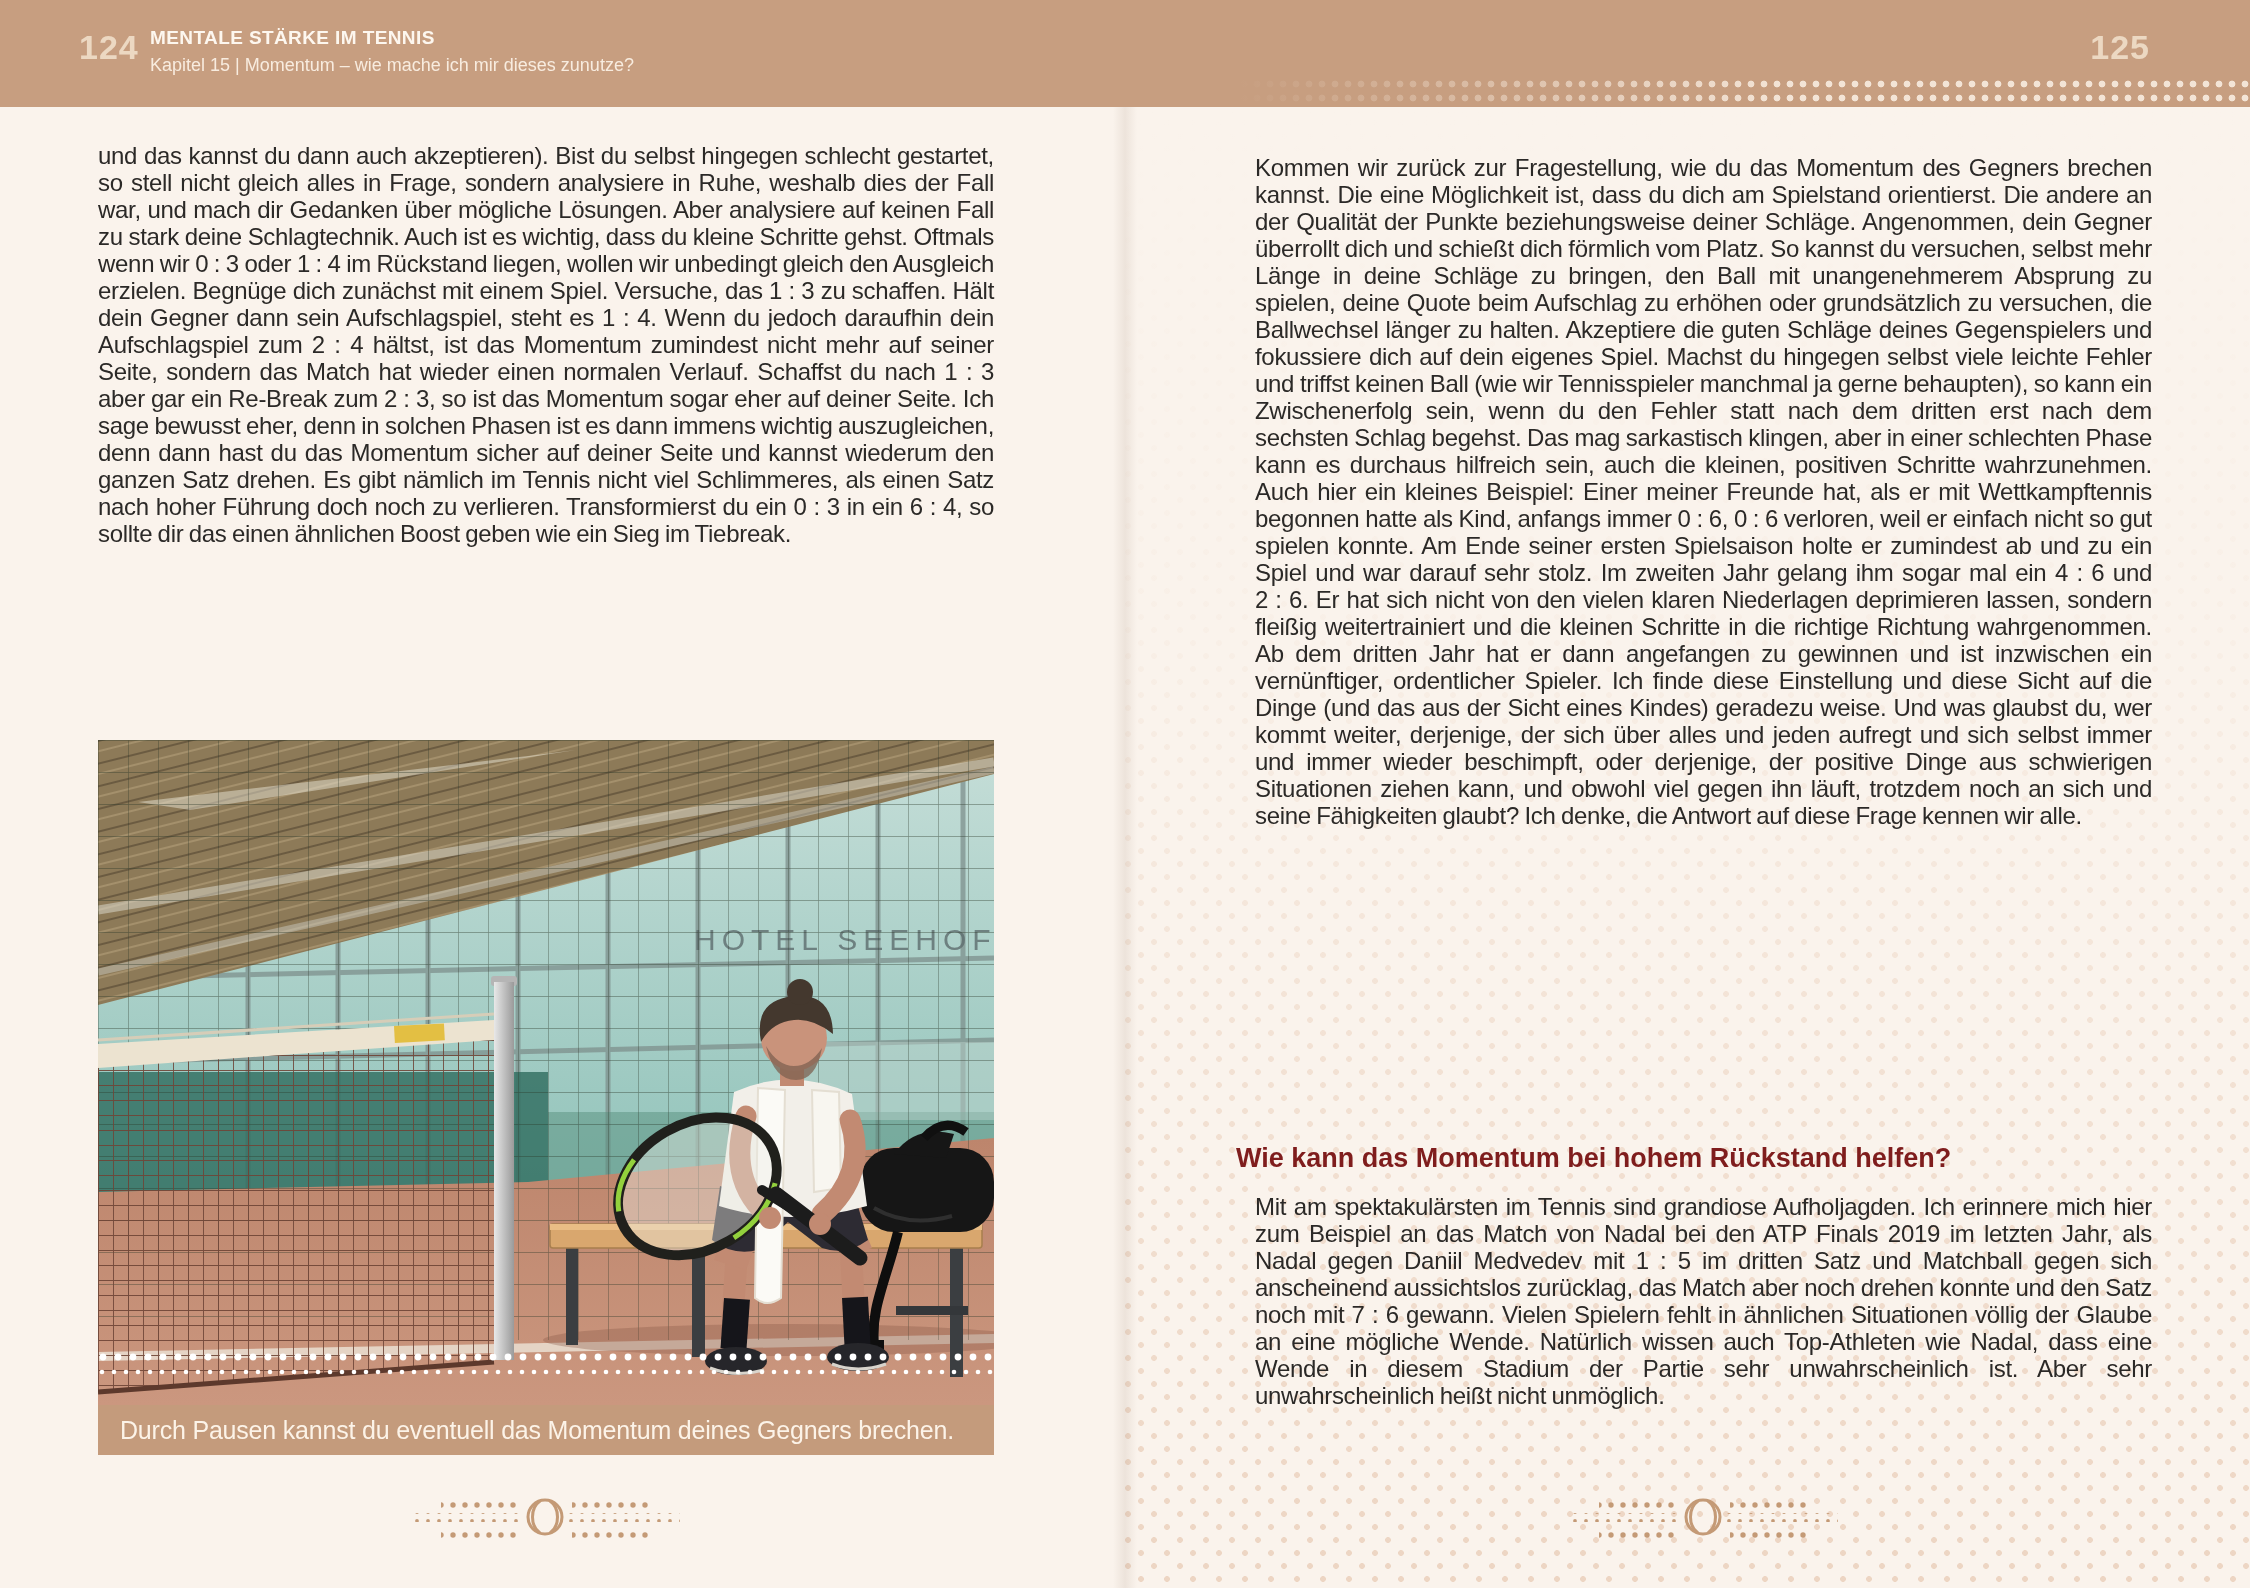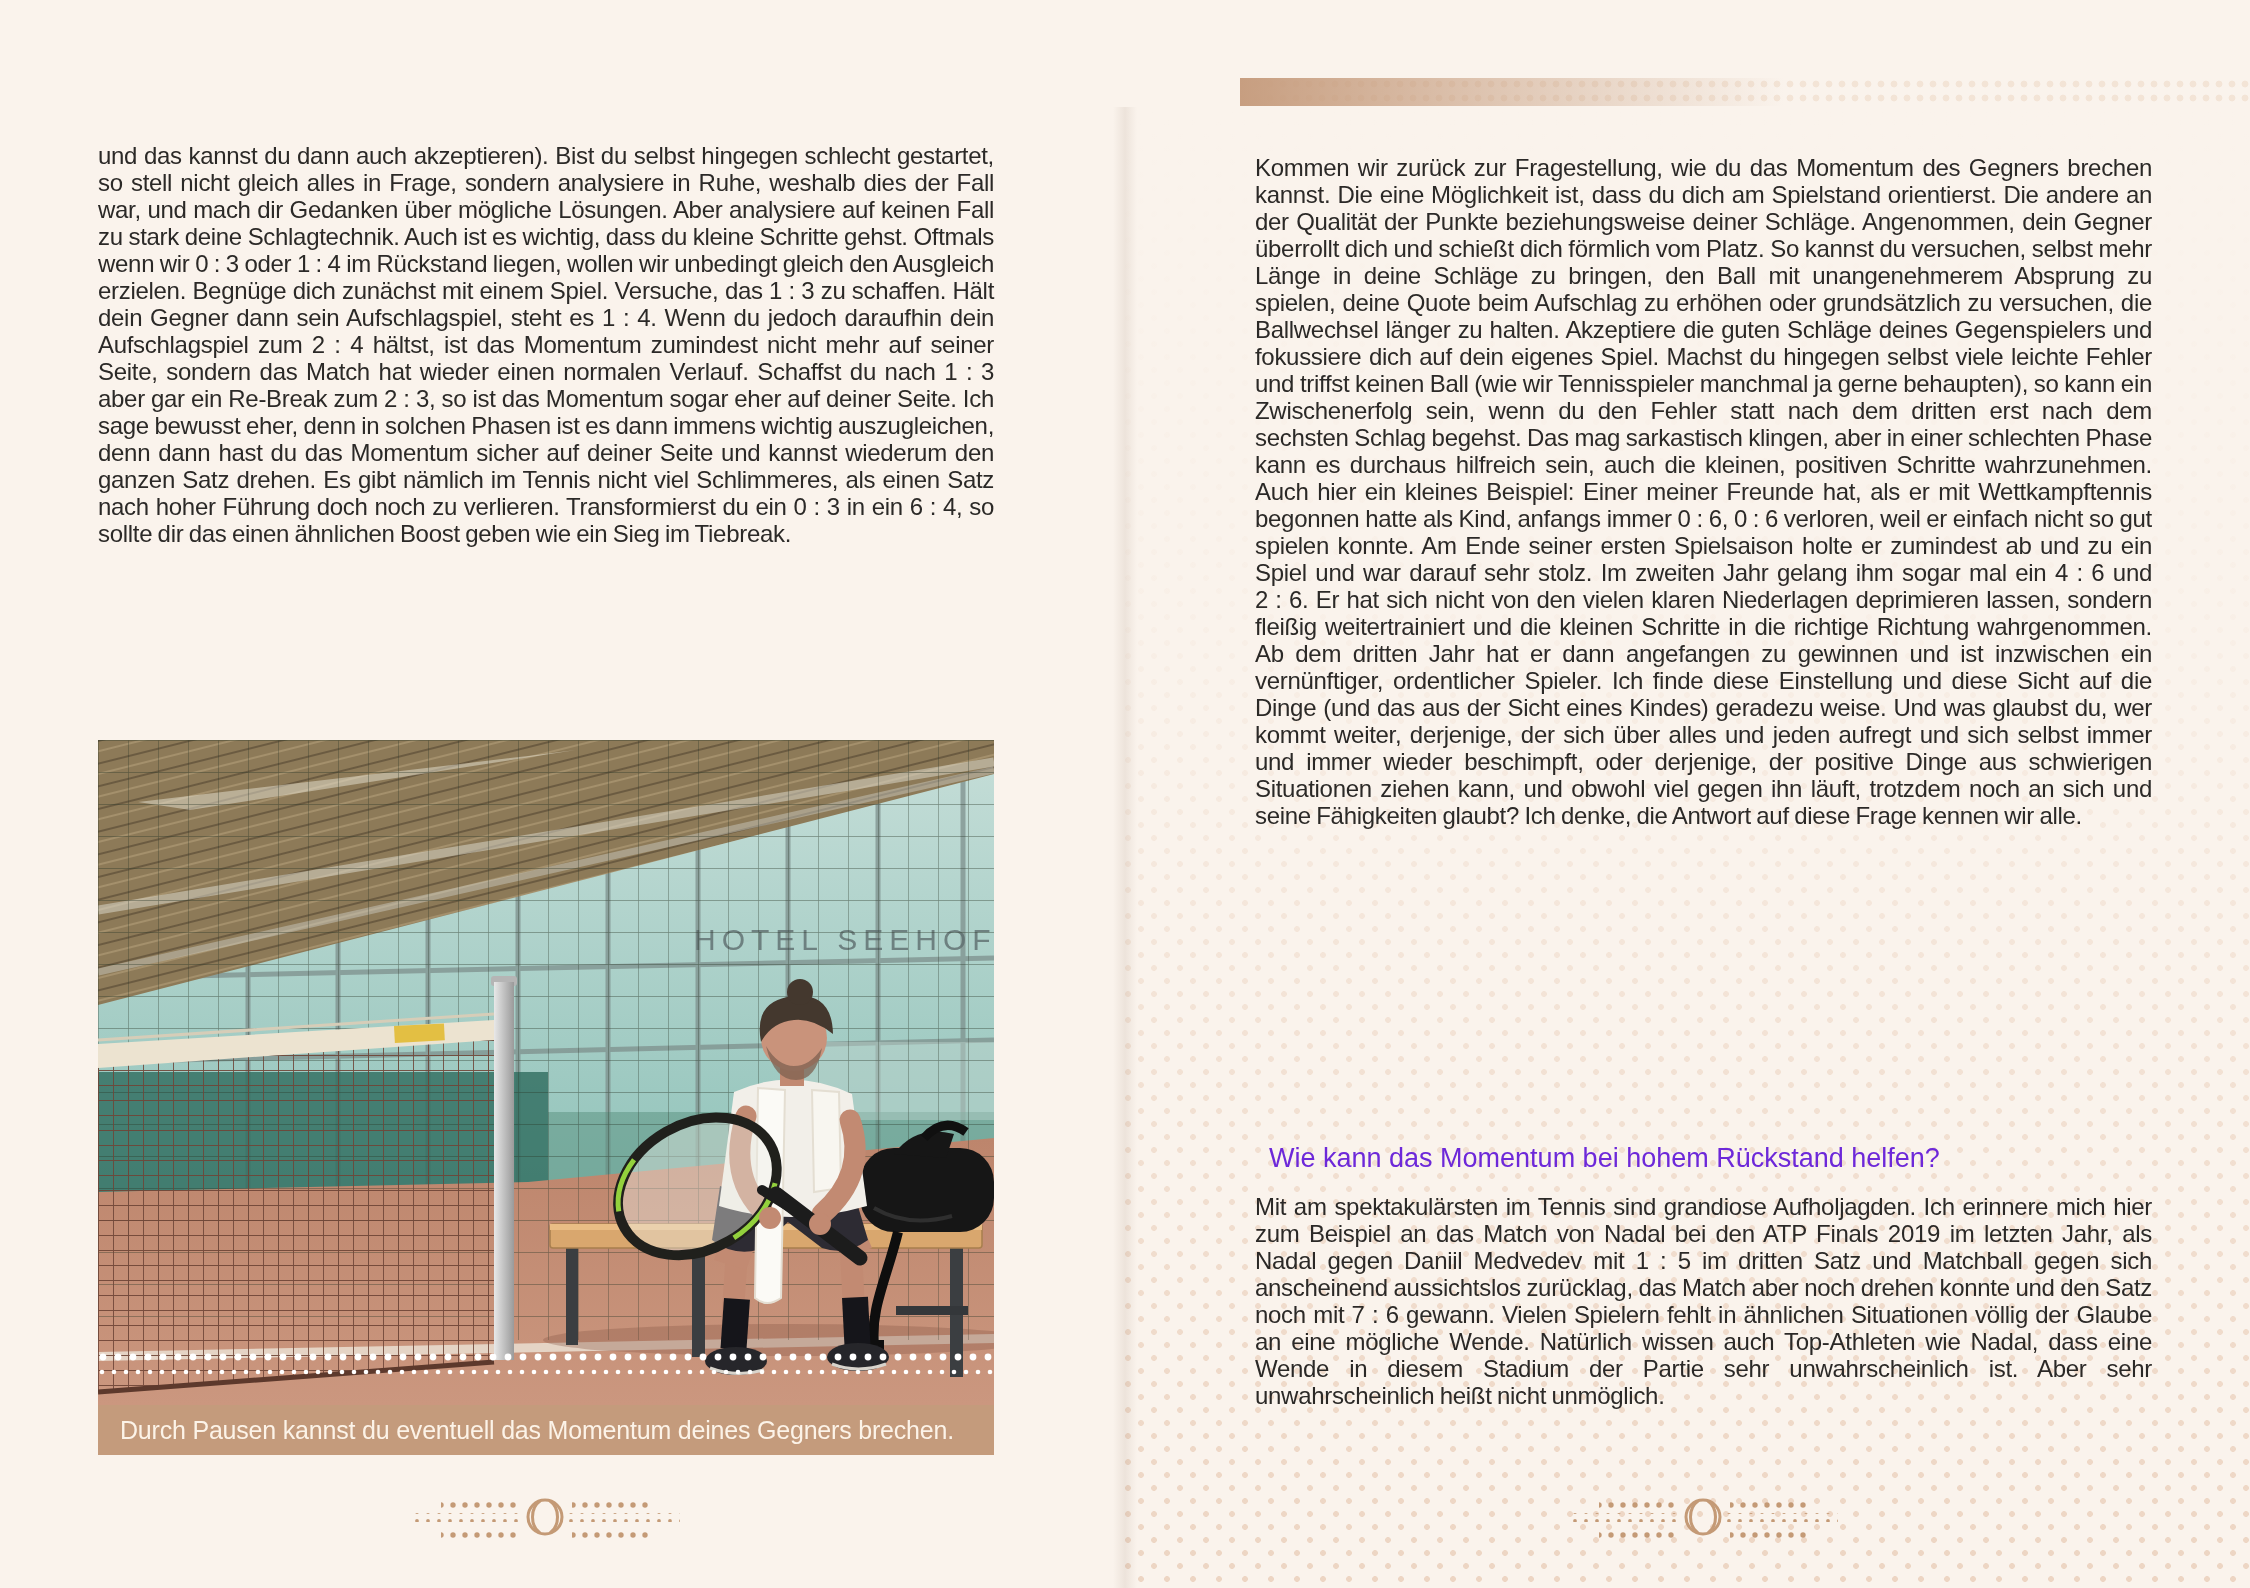--- a/index.html
+++ b/index.html
@@ -37,40 +37,48 @@
      background-size:26px 26px,26px 26px;background-position:0 0,13px 13px;}
   .halftone-fade{position:absolute;left:1125px;top:107px;width:1125px;height:1481px;
      background:linear-gradient(180deg,#faf3ec 0%,rgba(250,243,236,.88) 35%,
                 rgba(250,243,236,.40) 65%,rgba(250,243,236,0) 100%);}
 
   
   .btxt{position:absolute;z-index:2;font-size:24px;line-height:27px;color:#2b2927;
         text-align:justify;letter-spacing:-0.3px;word-spacing:-1px;}
   .ltext{left:98px;top:142px;width:896px;}
   .rtext1{left:1255px;top:154px;width:897px;}
-  .rhead{position:absolute;z-index:2;left:1269px;top:1121px;width:897px;
-         font-size:27px;font-weight:normal;color:#6d28d9;}
+  .rhead{position:absolute;z-index:2;left:1236px;top:1121px;width:897px;
+         font-size:27px;font-weight:bold;color:#7f1d1d;}
   .rtext2{left:1255px;top:1193px;width:897px;}
 
   
   .photo{position:absolute;left:98px;top:740px;width:896px;height:715px;z-index:3;
          background:#d946ef;}
   .photo svg{display:block;}
   .caption-bar{width:896px;height:50px;background:#c49b7c;display:flex;align-items:center;}
   .caption-text{font-size:25px;color:#fcf3e8;padding-left:22px;letter-spacing:-0.2px;}
   svg text{font-family:"Liberation Sans",sans-serif;}
 
   
   .orn-strip{position:absolute;left:0;top:1490px;z-index:2;}
 </style>
 </head>
 <body>
 
 <div class="spread">
 
+  <div class="band">
+    <div class="hnum hnum-left">124</div>
+    <div class="htitles">
+      <div class="htitle">MENTALE STÄRKE IM TENNIS</div>
+      <div class="hsub">Kapitel 15 | Momentum – wie mache ich mir dieses zunutze?</div>
+    </div>
+    <div class="hnum hnum-right">125</div>
+  </div>
   <div class="band-dots bd1"></div>
   <div class="band-dots bd2"></div>
   <div class="band-dots bd3"></div>
   <div class="band-dots-fade"></div>
   <div class="band-dots-fade3"></div>
 
   <div class="halftone"></div>
   <div class="halftone-fade"></div>
 
   <div class="gutter"></div>

